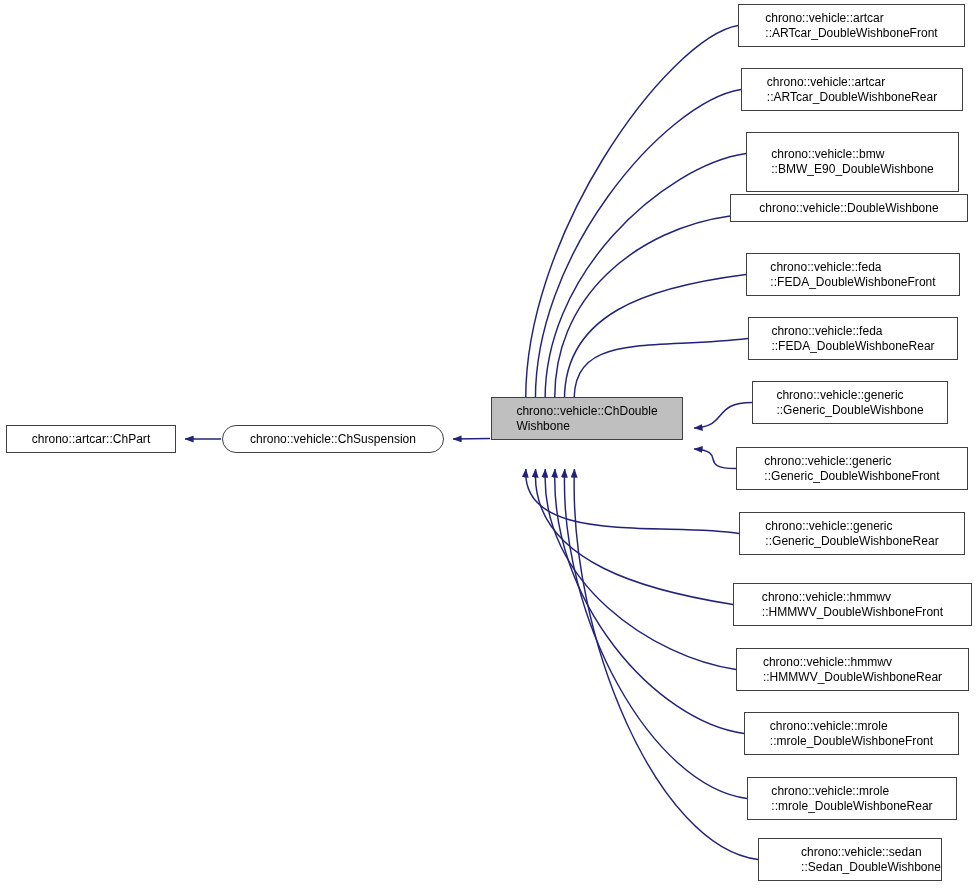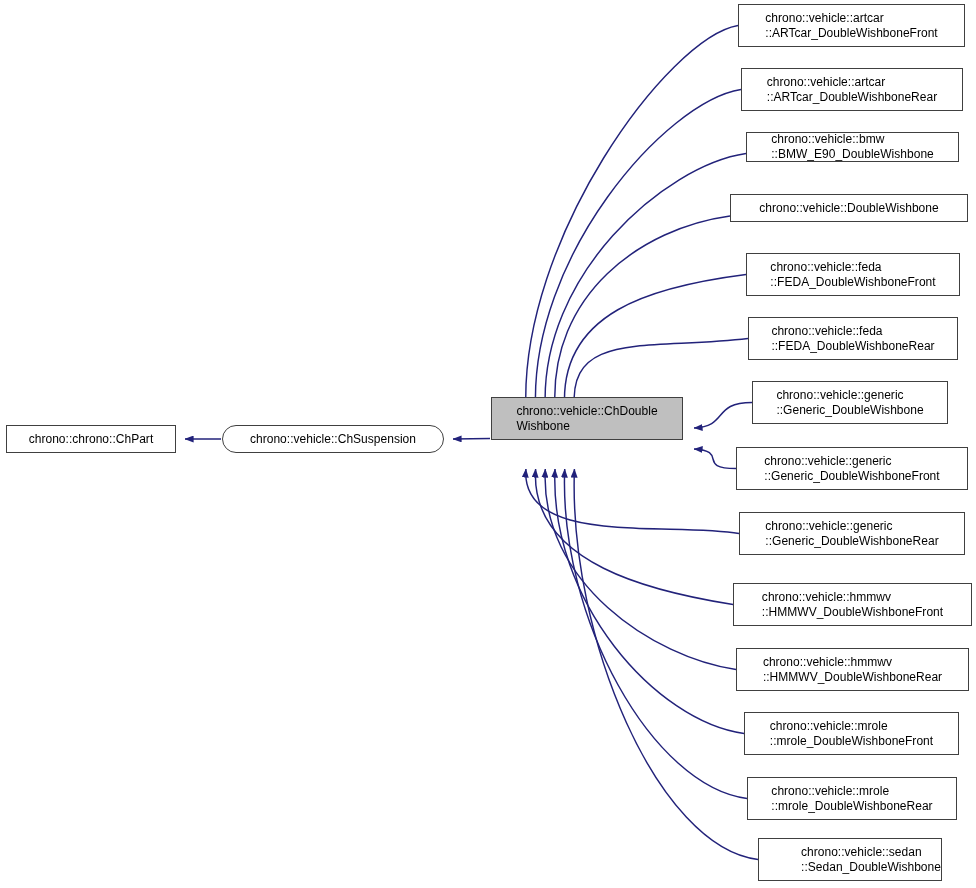--- a/index.html
+++ b/index.html
@@ -80,29 +80,29 @@
         <path d="M 758 859.5 C 658 847.5, 568.42 637, 574.42 469" marker-end="url(#arrowhead)"></path>
       </g>
   </svg>
 
   <div class="node root" id="node-root" style="left: 491px; top: 397px; width: 192px; height: 43px;">
     <span class="node-label">chrono::vehicle::ChDouble
 Wishbone</span>
   </div>
 
   <div id="ancestor-nodes">
-      <div class="node" style="left: 6px; top: 425px; width: 170px; height: 28px;"><span class="node-label">chrono::chrono::ChPart</span></div>
+      <div class="node" style="left: 6px; top: 425px; width: 170px; height: 28px;"><span class="node-label">chrono::artcar::ChPart</span></div>
       <div class="node" style="left: 222px; top: 425px; width: 222px; height: 28px; border-radius: 14px;"><span class="node-label">chrono::vehicle::ChSuspension</span></div>
     </div>
   <div id="derived-nodes">
       <div class="node" style="left: 738px; top: 4px; width: 227px; height: 43px;"><span class="node-label">chrono::vehicle::artcar
 ::ARTcar_DoubleWishboneFront</span></div>
       <div class="node" style="left: 741px; top: 68px; width: 222px; height: 43px;"><span class="node-label">chrono::vehicle::artcar
 ::ARTcar_DoubleWishboneRear</span></div>
-      <div class="node" style="left: 746px; top: 132px; width: 213px; height: 30px;"><span class="node-label">chrono::vehicle::bmw
+      <div class="node" style="left: 746px; top: 132px; width: 213px; height: 60px;"><span class="node-label">chrono::vehicle::bmw
 ::BMW_E90_DoubleWishbone</span></div>
       <div class="node" style="left: 730px; top: 194px; width: 238px; height: 28px;"><span class="node-label">chrono::vehicle::DoubleWishbone</span></div>
       <div class="node" style="left: 746px; top: 253px; width: 214px; height: 43px;"><span class="node-label">chrono::vehicle::feda
 ::FEDA_DoubleWishboneFront</span></div>
       <div class="node" style="left: 748px; top: 317px; width: 210px; height: 43px;"><span class="node-label">chrono::vehicle::feda
 ::FEDA_DoubleWishboneRear</span></div>
       <div class="node" style="left: 752px; top: 381px; width: 196px; height: 43px;"><span class="node-label">chrono::vehicle::generic
 ::Generic_DoubleWishbone</span></div>
       <div class="node" style="left: 736px; top: 447px; width: 232px; height: 43px;"><span class="node-label">chrono::vehicle::generic
 ::Generic_DoubleWishboneFront</span></div>

